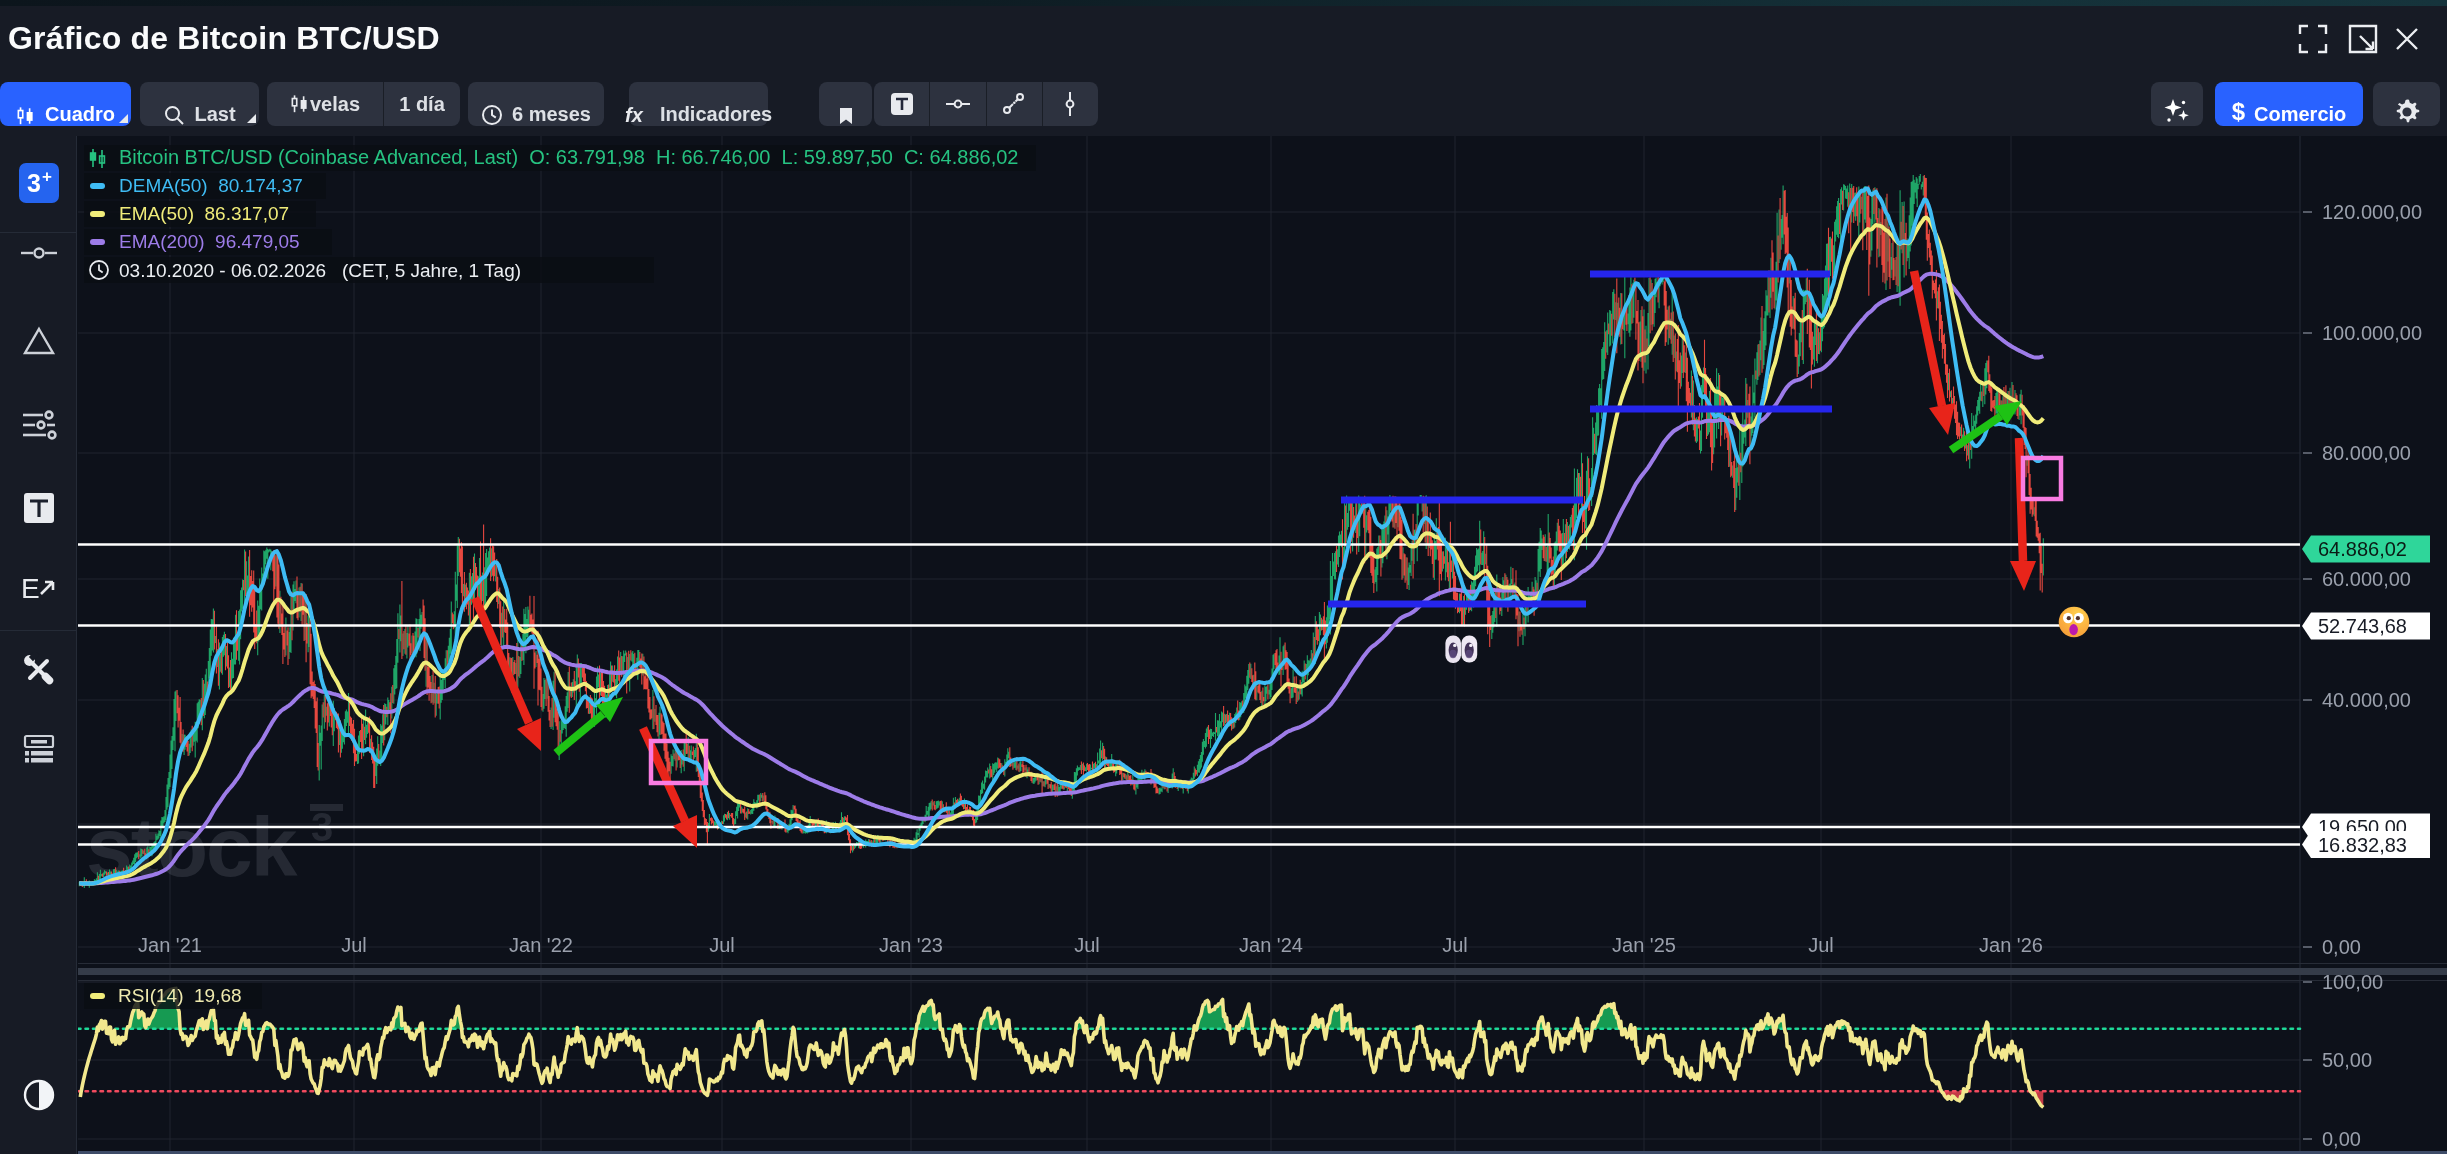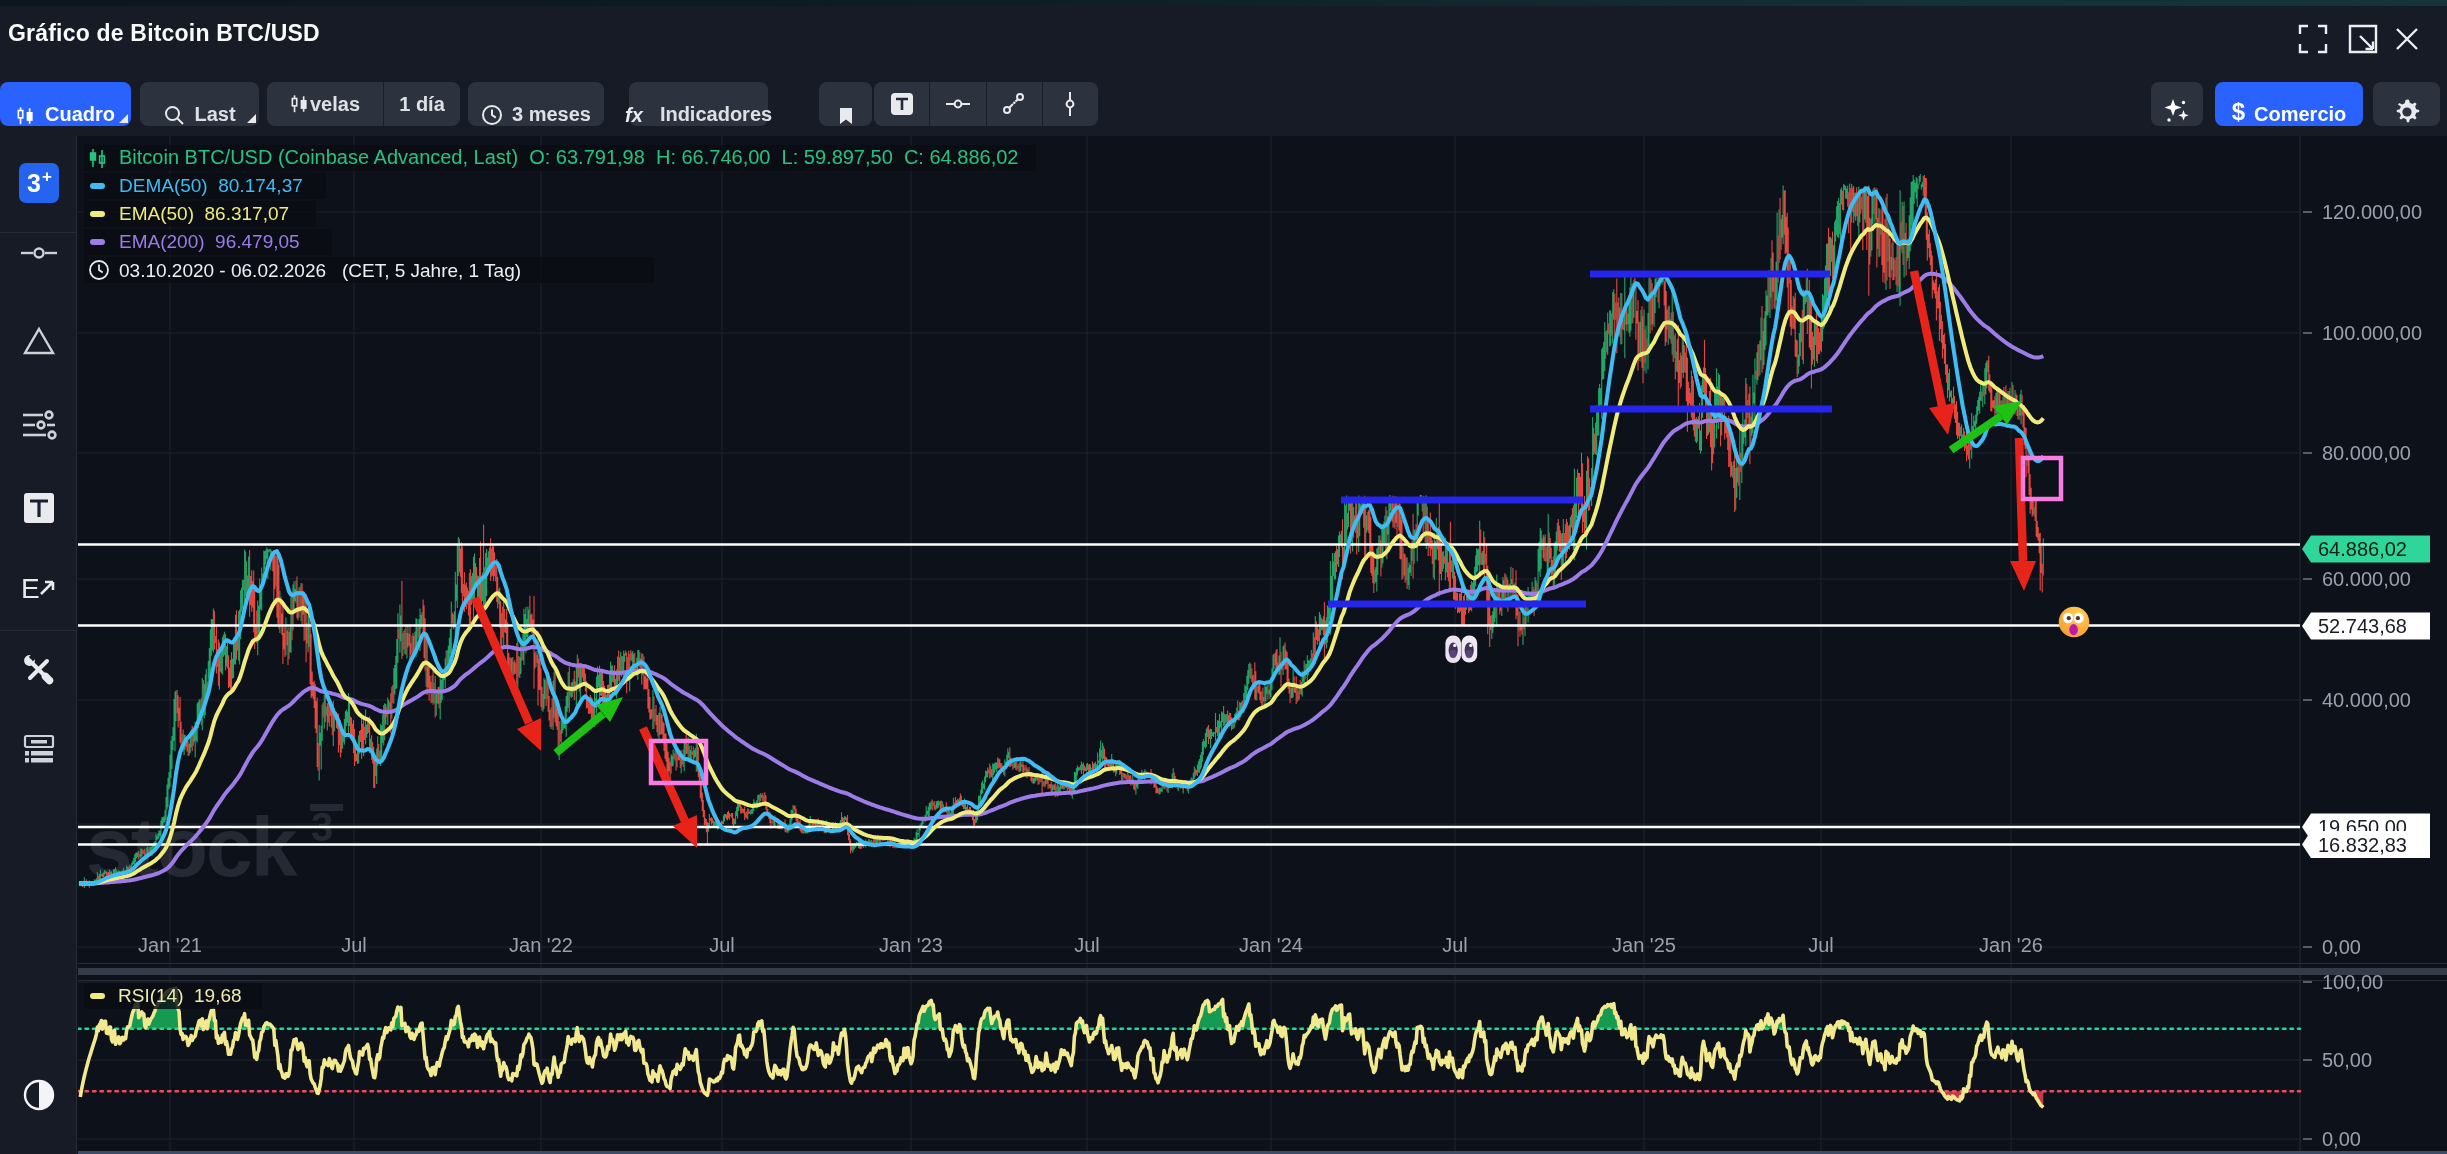--- a/index.html
+++ b/index.html
@@ -1,20 +1,20 @@
 <!DOCTYPE html>
 <html><head><meta charset="utf-8"><title>Gráfico de Bitcoin BTC/USD</title>
 <style>
 *{margin:0;padding:0;box-sizing:border-box}
 html,body{width:2447px;height:1154px;overflow:hidden;background:#0d111a;
 font-family:"Liberation Sans",sans-serif;-webkit-font-smoothing:antialiased}
 #app{position:relative;width:2447px;height:1154px}
 .topstrip{position:absolute;left:0;top:0;width:100%;height:6px;background:linear-gradient(90deg,#0c151c 0%,#0e1c23 40%,#143038 78%,#16343c 100%)}
 .hdr{position:absolute;left:0;top:6px;width:100%;height:130px;background:#171b25}
-.title{position:absolute;left:8px;top:14px;font-size:23px;font-weight:bold;color:#fafbfc;letter-spacing:.2px}
+.title{position:absolute;left:8px;top:14px;font-size:32px;font-weight:bold;color:#fafbfc;letter-spacing:.2px}
 .sidebar{position:absolute;left:0;top:136px;width:77px;height:1018px;background:#171b25;border-right:1px solid #252b37}
 .btn{position:absolute;top:76px;height:44px;background:#2d323f;border-radius:8px;color:#dde0e5;
 font-size:20px;display:flex;align-items:flex-end;justify-content:center;gap:9px;font-weight:bold}
 .btn svg{flex:0 0 auto}
 .blue{background:#2962ff;color:#fff}
 .fold:after{content:"";position:absolute;right:3px;bottom:3px;border-left:9px solid transparent;border-bottom:9px solid #e8eaee}
 .hico{position:absolute;top:18px;color:#eceef2}
 </style></head>
 <body>
 <div id="app">
@@ -53,21 +53,21 @@
             <span>velas</span>
           </div>
    <div style="width:76px;text-align:center;margin-left:-9px">1 día</div>
         </div>
       </div>
       <div class="btn " style="left:468px;width:136px">
         <svg width="22" height="22" viewBox="0 0 22 22" fill="none" stroke="#e8eaee" stroke-width="2">
           <circle cx="11" cy="11" r="9"></circle>
           <path d="M11 5.5V11l3.8 2.6"></path>
         </svg>
-        <span>3 meses</span>
+        <span>6 meses</span>
       </div>
       <div class="btn " style="left:629px;width:139px">
         <svg width="26" height="22" viewBox="0 0 26 22">
           <text x="0" y="18" font-size="20" font-style="italic" font-weight="bold" fill="#e8eaee" font-family="Liberation Serif,serif">fx</text>
         </svg>
         <span>Indicadores</span>
       </div>
       <div class="btn " style="left:819px;width:53px">
         <svg width="18" height="20" viewBox="0 0 18 20">
           <path d="M3 2h12v16l-6-4.6L3 18z" fill="#e8eaee"></path>

